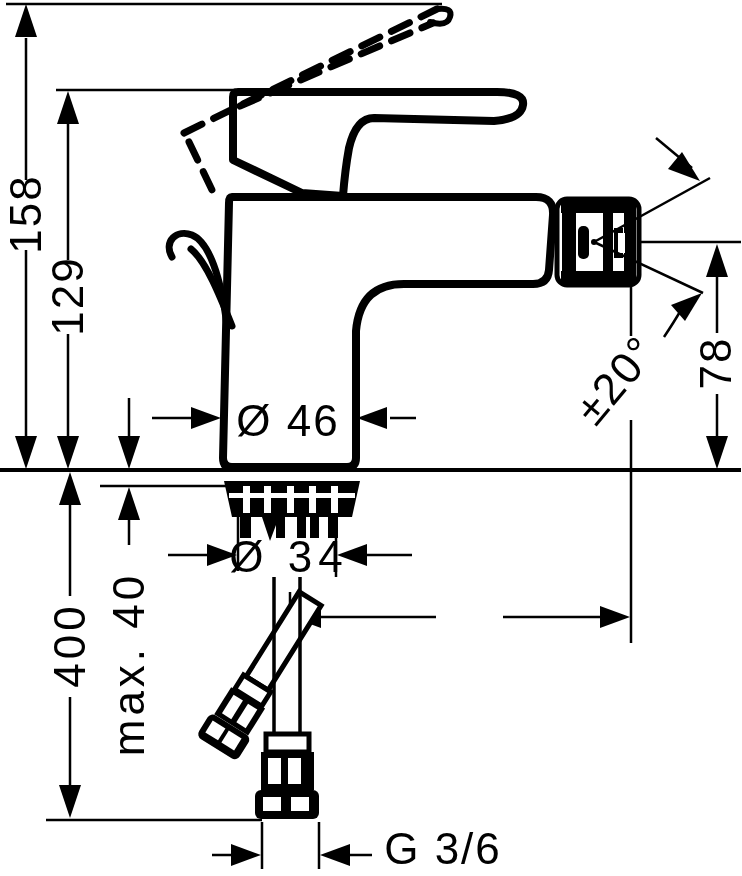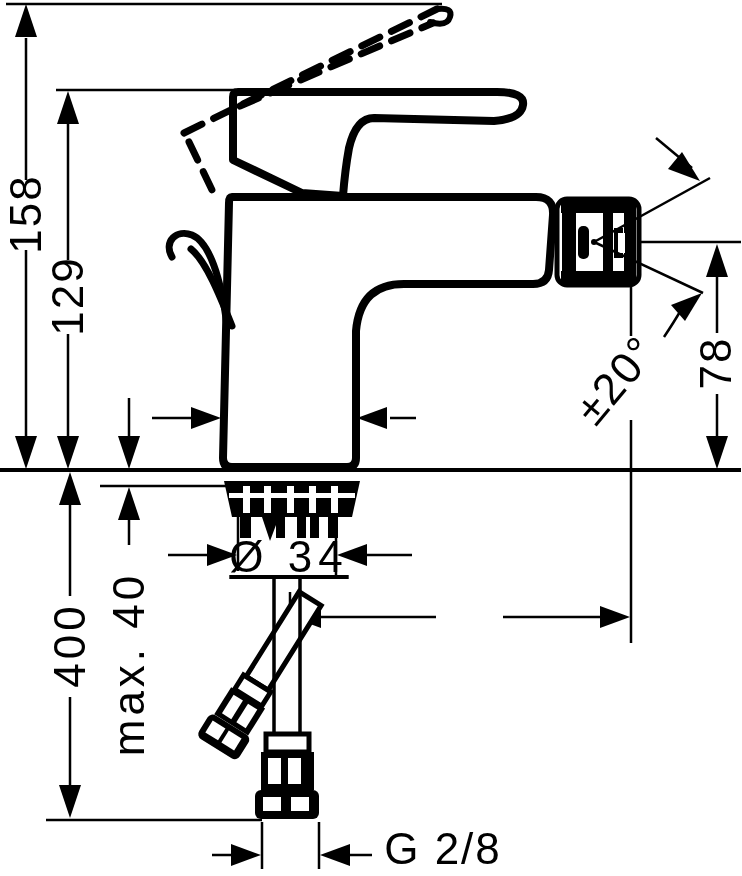--- a/index.html
+++ b/index.html
@@ -15,21 +15,21 @@
     position:absolute;
     color:#000;
     font-size:44px;
     letter-spacing:2px;
     white-space:nowrap;
     transform:translate(-50%,-50%);
     line-height:1;
   }
   .rot90{transform:translate(-50%,-50%) rotate(-90deg);}
   .rot50{transform:translate(-50%,-50%) rotate(-50deg);}
-  .sp-wide{letter-spacing:6px;text-decoration:underline;}
+  .sp-wide{letter-spacing:6px;}
   .sp-med{letter-spacing:4px;}
 </style>
 </head>
 <body>
 
 <div class="canvas">
 
   <svg class="drawing-svg" viewBox="0 0 742 876" xmlns="http://www.w3.org/2000/svg" fill="none" stroke="#000" stroke-width="2.5">
 
     <g>
@@ -177,26 +177,27 @@
       <polygon fill="#000" stroke="none" points="700,181 682,152 668,169"></polygon>
       <polygon fill="#000" stroke="none" points="702,293 685,321 671,305"></polygon>
       <path d="M664,337 Q674,322 681,310"></path>
     </g>
   </svg>
 
   <span class="dim-label rot90" style="left:26px;top:214px;">158</span>
 
   <span class="dim-label rot90" style="left:68px;top:296px;">129</span>
 
+  <span class="dim-label" style="left:288px;top:421px;">Ø 46</span>
 
   <span class="dim-label sp-wide" style="left:289px;top:557px;">Ø 34</span>
 
   <span class="dim-label rot90 sp-med" style="left:129px;top:664px;">max. 40</span>
 
   <span class="dim-label rot90 sp-med" style="left:70px;top:645px;">400</span>
 
 
   <span class="dim-label rot90" style="left:716px;top:363px;">78</span>
 
   <span class="dim-label rot50" style="left:616px;top:380px;">±20°</span>
 
-  <span class="dim-label" style="left:443px;top:849px;">G 2/8</span>
+  <span class="dim-label" style="left:443px;top:849px;">G 3/6</span>
 </div>
 
 </body></html>

